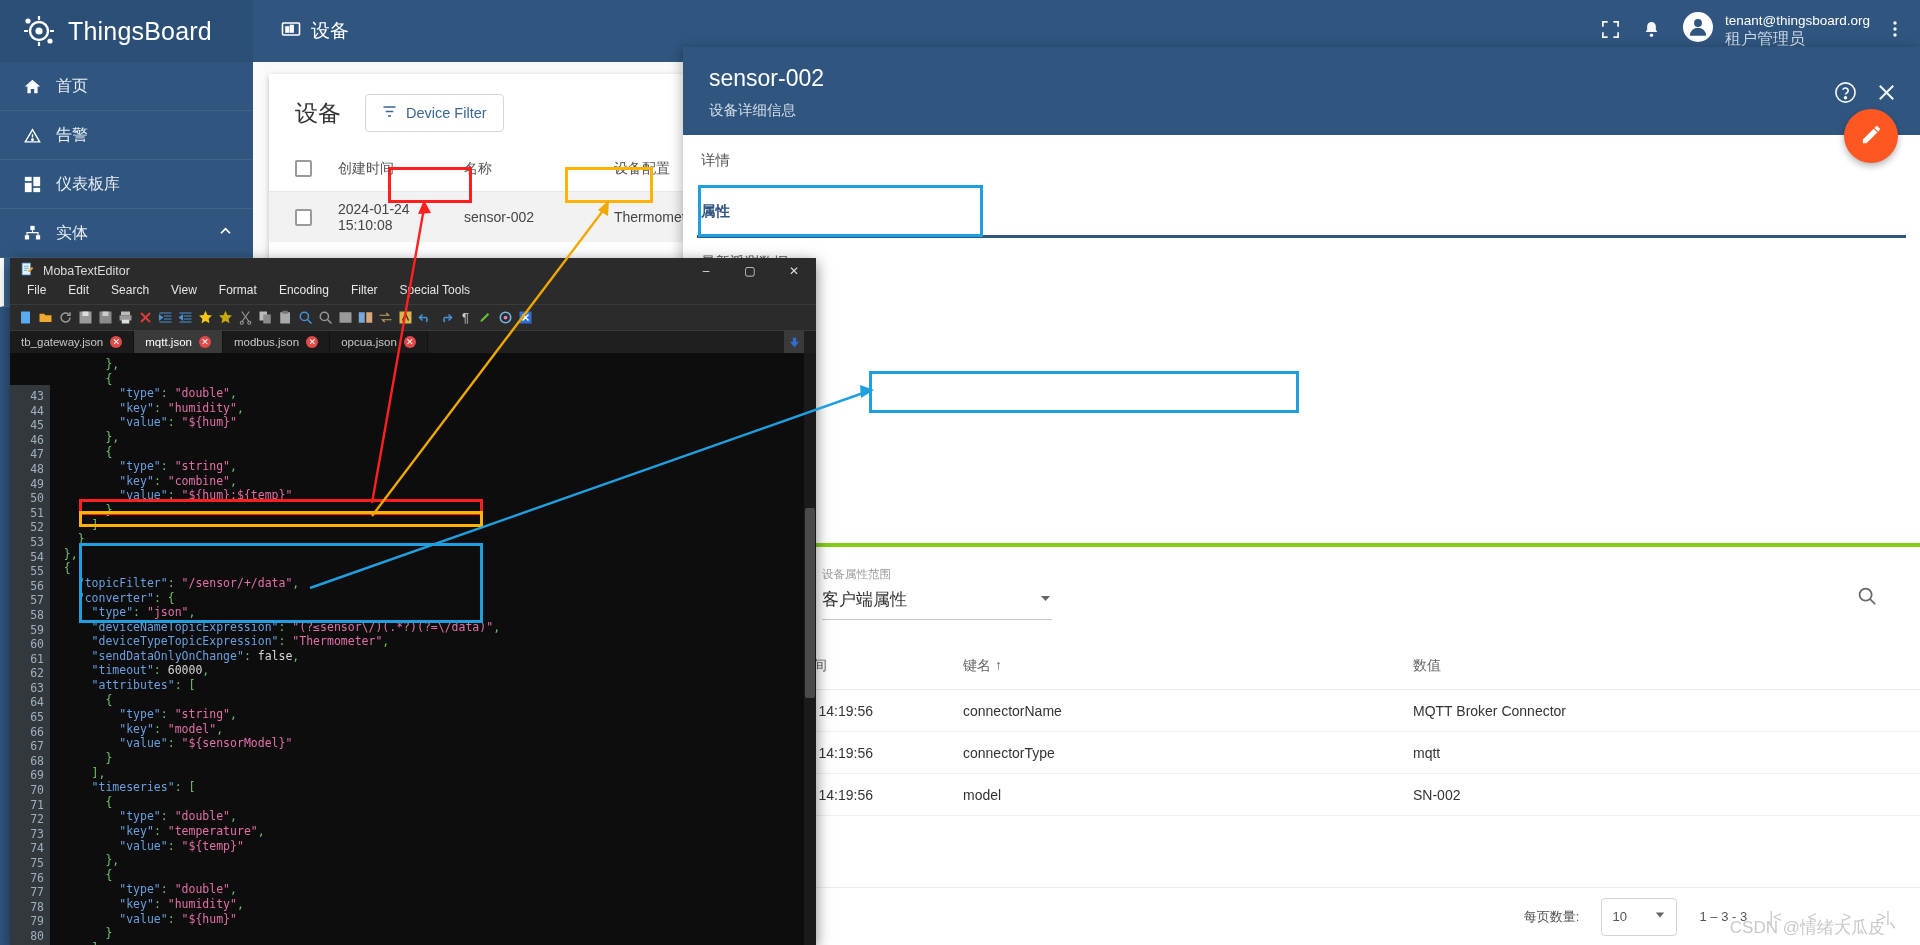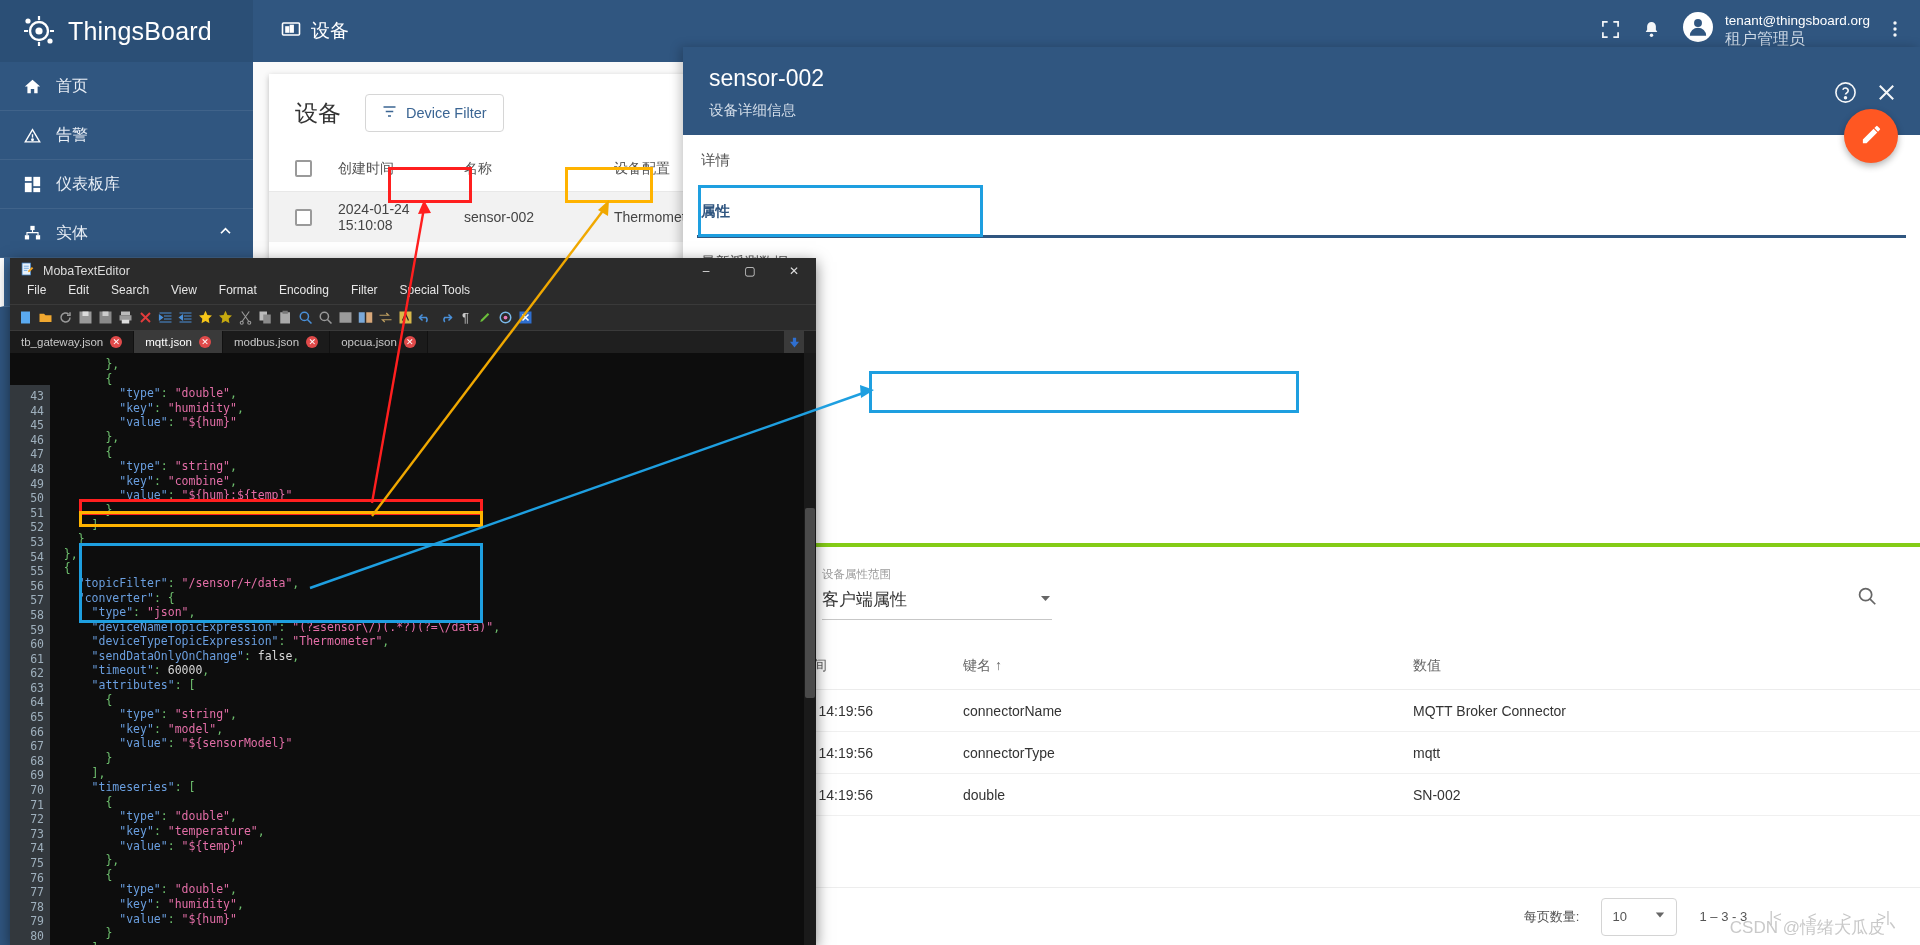--- a/index.html
+++ b/index.html
@@ -427,21 +427,21 @@
       </div>
       <div class="attr-row">
         <span class="c-cb"><span class="cb"></span></span>
         <span class="c-upd">2024-01-27 14:19:56</span>
         <span class="c-key">connectorType</span>
         <span class="c-val">mqtt</span>
       </div>
       <div class="attr-row">
         <span class="c-cb"><span class="cb"></span></span>
         <span class="c-upd">2024-01-27 14:19:56</span>
-        <span class="c-key">double</span>
+        <span class="c-key">model</span>
         <span class="c-val">SN-002</span>
       </div>
 
       <div class="paginator">
         <span>每页数量:</span>
         <span class="pgsize-box">
           <span>10</span>
           <span>
             <svg width="12" height="12" viewBox="0 0 20 20" fill="#666">
                 <path d="M3 6 L10 14 L17 6 z"></path>

